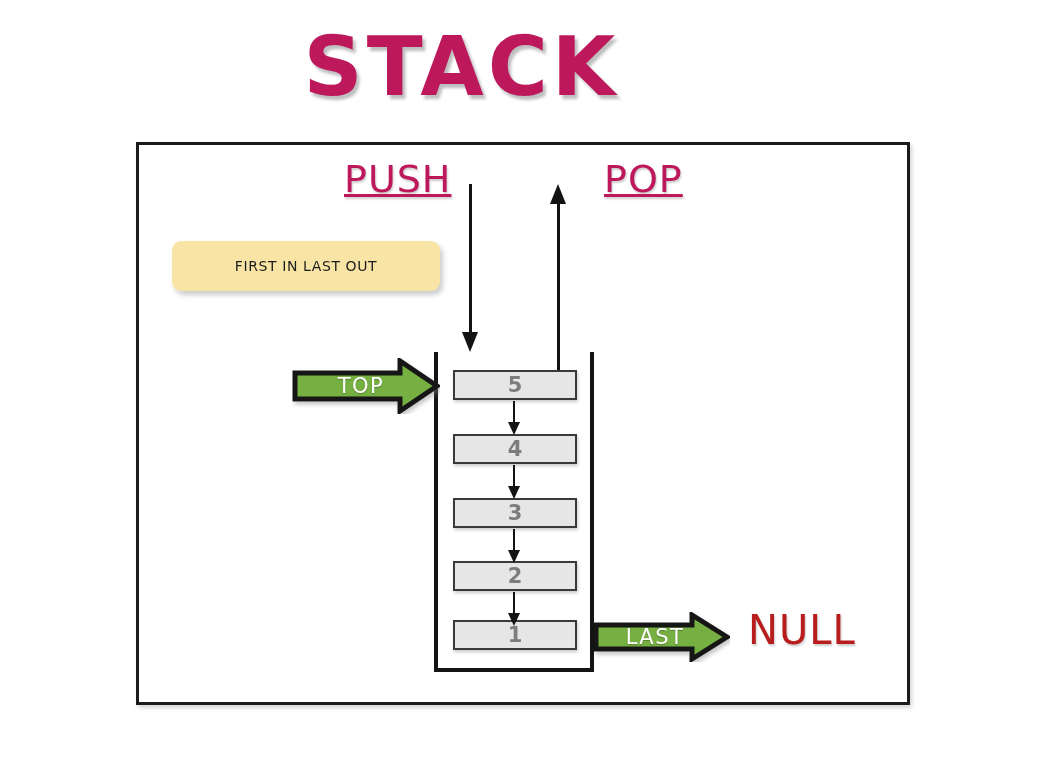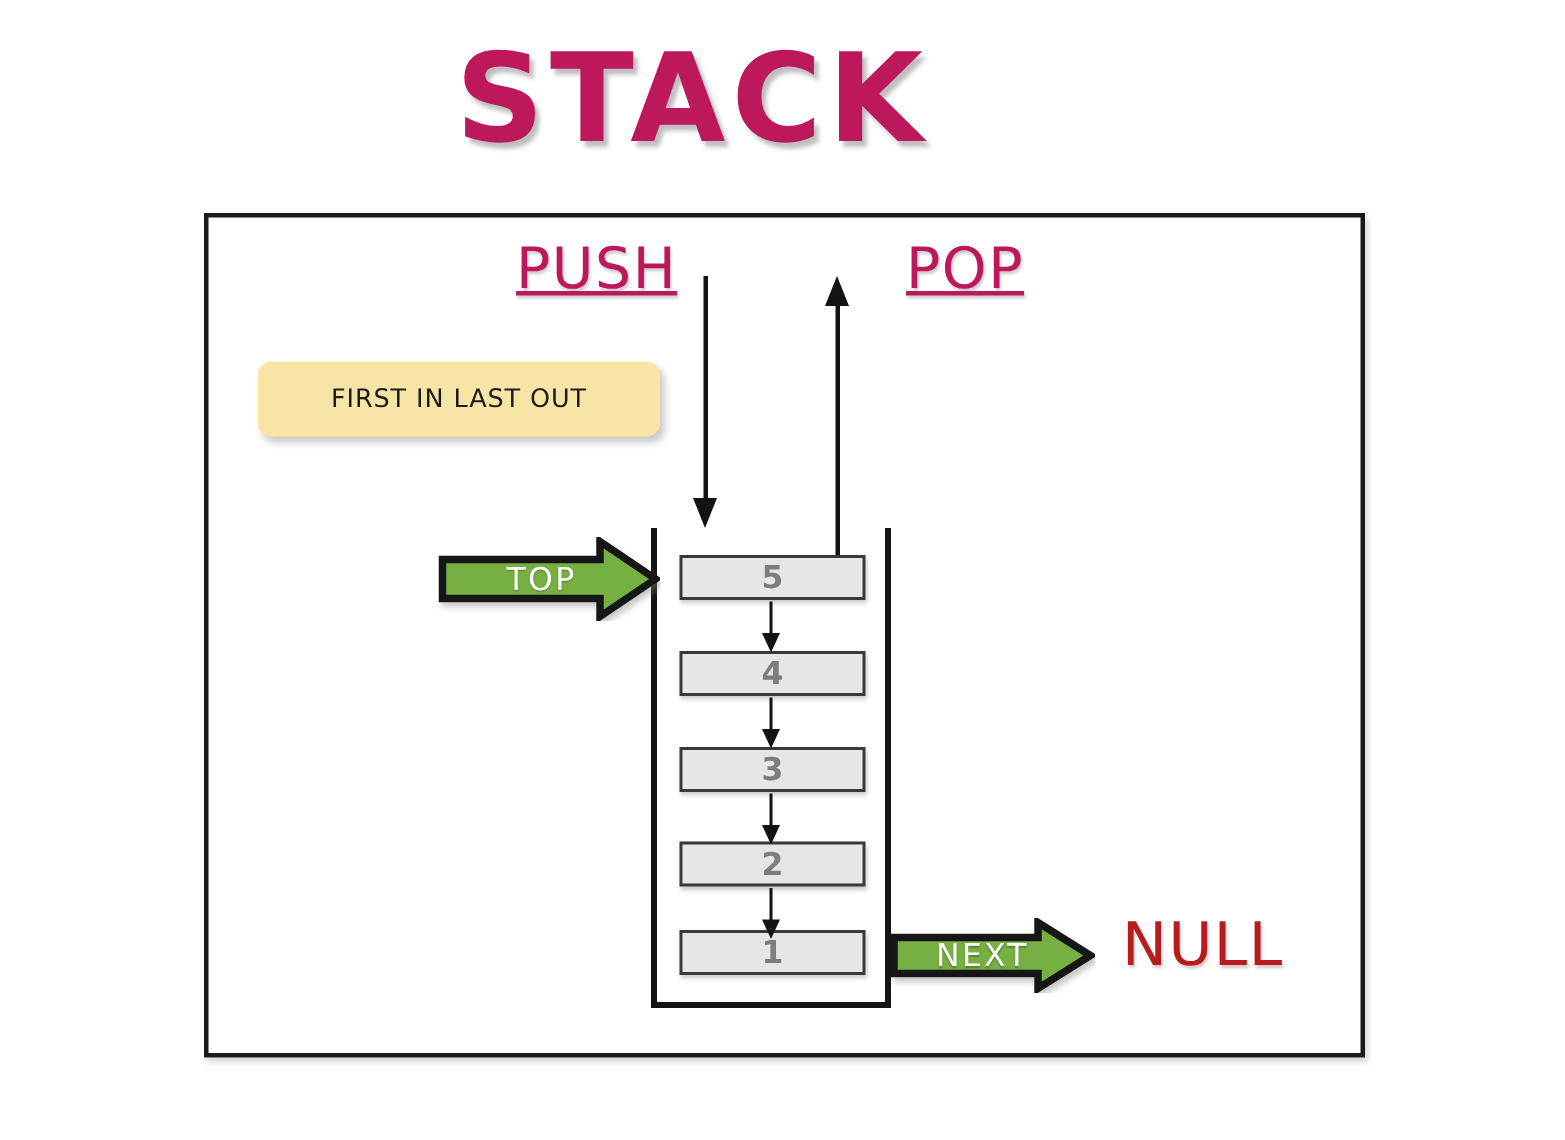--- a/index.html
+++ b/index.html
@@ -71,21 +71,21 @@
   .note {
     position: absolute;
     height: 50px;
     background: #f8e5a6;
     border-radius: 9px;
     box-shadow: 3px 4px 5px rgba(130,130,130,0.40);
     display: flex;
     align-items: center;
     justify-content: center;
     font-family: "DejaVu Sans", sans-serif;
-    font-size: 17px;
+    font-size: 14px;
     font-weight: normal;
     letter-spacing: 0.6px;
     color: #1c1c1c;
     white-space: nowrap;
     user-select: none;
   }
   #note-filo { left: 172px; top: 241px; width: 268px; }
   #note-lifo { left: 592px; top: 241px; width: 268px; }
 
   
@@ -272,18 +272,18 @@
 
   <div class="block-arrow" id="next-arrow">
     <svg width="136" height="50" viewBox="0 0 136 50" xmlns="http://www.w3.org/2000/svg">
       <defs>
         <filter id="shadowNext" x="-20%" y="-20%" width="150%" height="160%">
           <feDropShadow dx="2" dy="3" stdDeviation="2" flood-color="#808080" flood-opacity="0.45"></feDropShadow>
         </filter>
       </defs>
       <polygon points="2,13 98,13 98,3 133,25 98,47 98,37 2,37" fill="#76b043" stroke="#141414" stroke-width="5" stroke-linejoin="miter" filter="url(#shadowNext)"></polygon>
     </svg>
-    <span class="ba-text">NEXT</span>
+    <span class="ba-text">LAST</span>
   </div>
 
   <div id="null-label">NULL</div>
 
 </div>
 
 </body></html>

